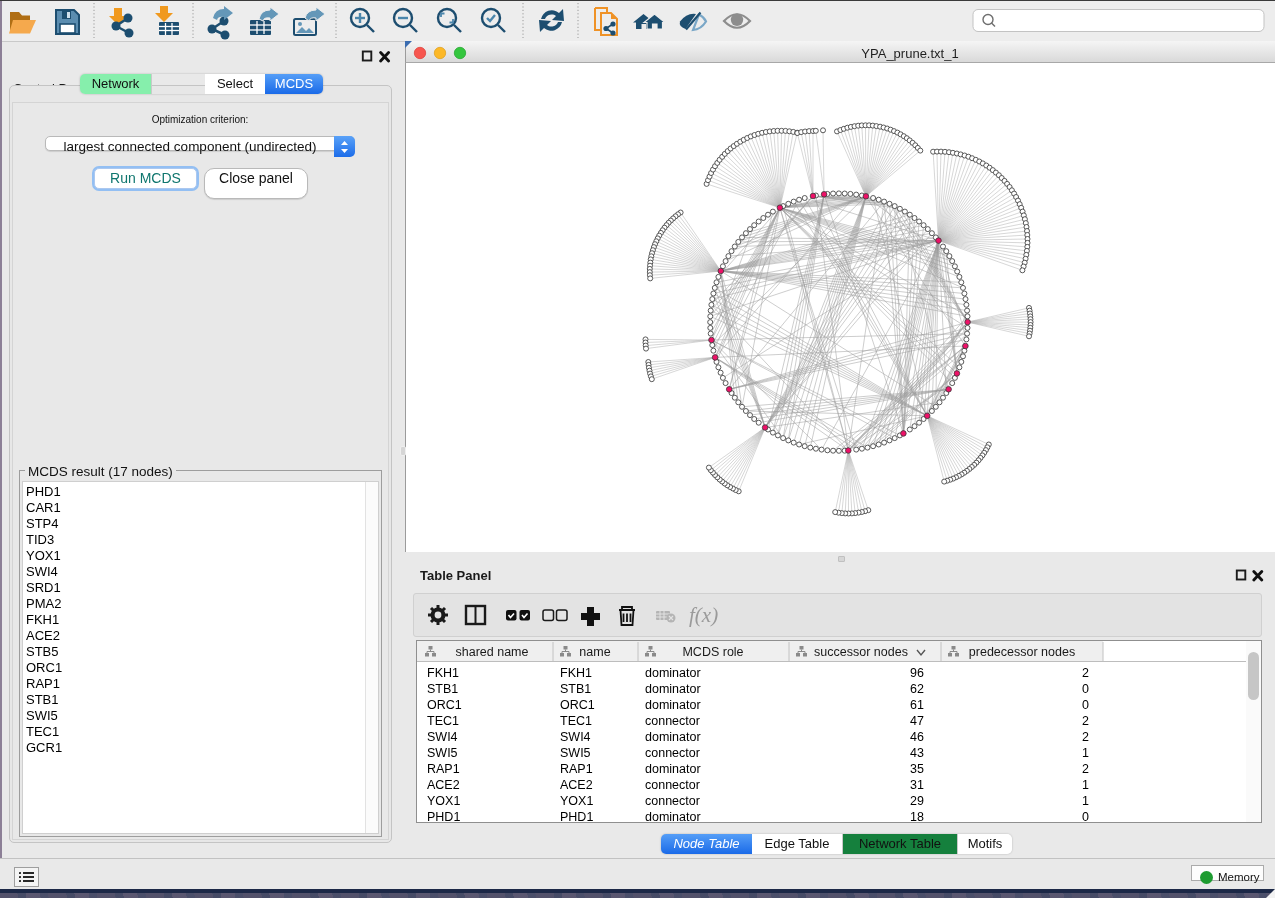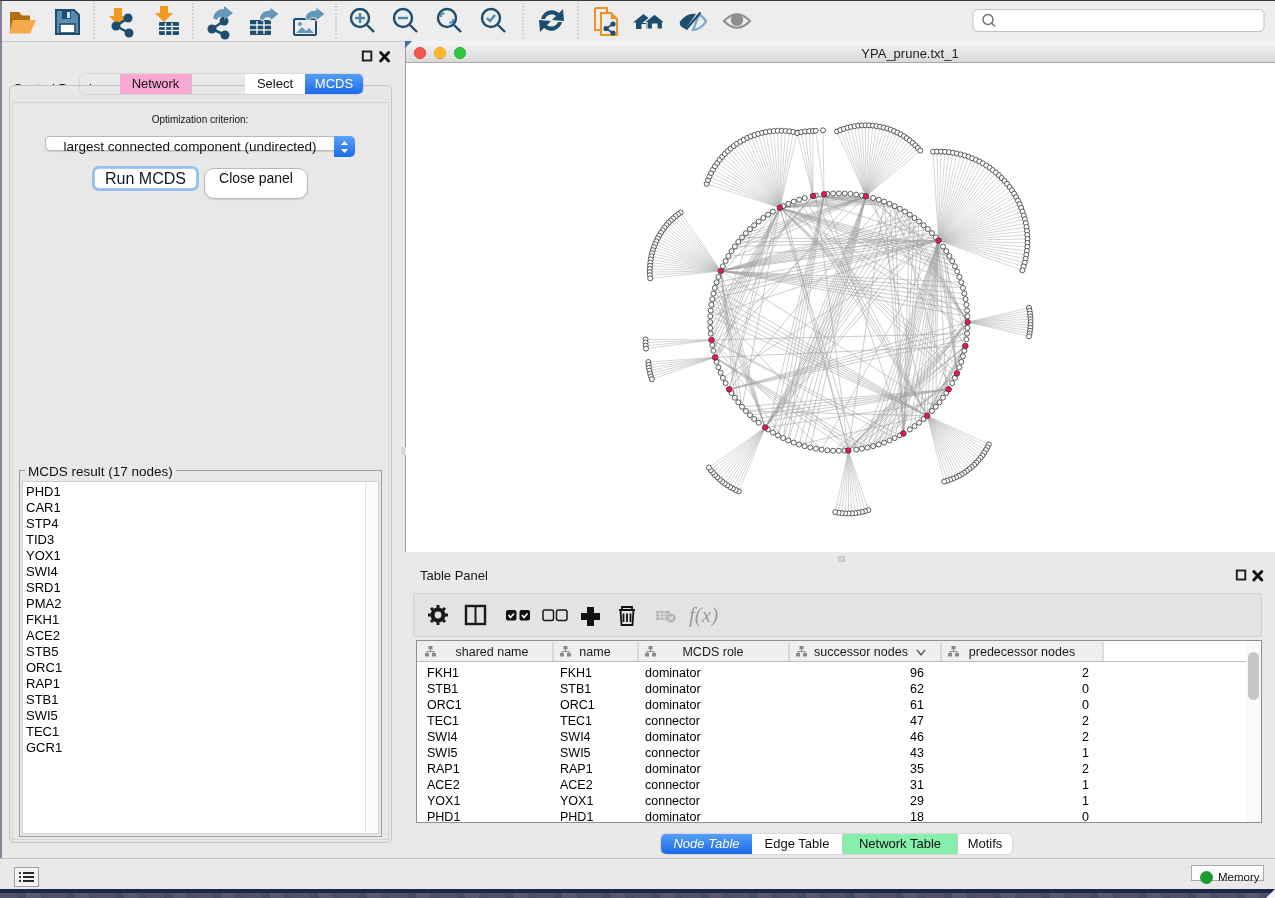--- a/index.html
+++ b/index.html
@@ -147,37 +147,37 @@
 <div class="abs" style="left:13px;top:49px;font-size:13px;color:#1a1a1a;margin-top:32px;">Control Panel</div>
 <svg class="abs" style="left:358px;top:50px" width="36" height="14" viewBox="0 0 36 14">
   <rect x="4.8" y="1.5" width="8.5" height="9" fill="none" stroke="#1c1c1c" stroke-width="1.9"></rect>
   <path d="M22.6 2.6 L30.6 11 M30.6 2.6 L22.6 11" stroke="#111" stroke-width="2.9" stroke-linecap="round"></path>
 </svg>
 
 <div class="abs" style="left:9px;top:85px;width:383px;height:758px;background:#e7e7e7;border:1px solid #c4c4c4;border-radius:5px;"></div>
 <div class="abs" style="left:12px;top:102px;width:377px;height:738px;background:#e8e8e8;border:1px solid #d4d4d4;"></div>
 
 <div class="abs" style="left:80px;top:74px;height:20px;display:flex;font-size:13px;color:#111;text-align:center;border-radius:5px;box-shadow:0 0 2px rgba(0,0,0,0.25);overflow:hidden;">
-  <div style="width:72px;line-height:19px;background:#f9a8d4;border-right:1px solid #c9c9c9;margin-left:40px;">Network</div>
+  <div style="width:72px;line-height:19px;background:#86efac;border-right:1px solid #c9c9c9;">Network</div>
   <div style="width:53px;line-height:19px;background:#ffffff;border-right:1px solid #c9c9c9;margin-top:28px;">Style</div>
   <div style="width:60px;line-height:19px;background:#ffffff;">Select</div>
   <div style="width:58px;line-height:19px;background:linear-gradient(#559ef7,#1a6ae8);color:#ffffff;">MCDS</div>
 </div>
 
 <div class="abs" style="left:0;top:114px;width:400px;text-align:center;font-size:10px;color:#111;">Optimization criterion:</div>
 
 <div class="abs" style="left:45px;top:136px;width:310px;height:15px;background:#ffffff;border:1px solid #b9b9b9;border-radius:5px;box-shadow:0 1px 1px rgba(0,0,0,0.12);">
   <div style="position:absolute;left:0;right:20px;top:2px;text-align:center;font-size:13.5px;color:#111;">largest connected component (undirected)</div>
   <div style="position:absolute;right:-1px;top:-1px;width:21px;height:21px;background:linear-gradient(#5aa2f8,#1c6ce9);border-radius:0 5px 5px 0;"></div>
   <svg style="position:absolute;right:3px;top:2px" width="13" height="16" viewBox="0 0 13 16">
     <path d="M3 6 l3.5 -4 3.5 4 z M3 10 l3.5 4 3.5 -4 z" fill="#ffffff"></path>
   </svg>
 </div>
 
-<div class="abs" style="left:94px;top:168px;width:103px;height:21px;background:#ffffff;border:1px solid #acc8ef;border-radius:5px;box-shadow:0 0 0 2px rgba(125,180,245,0.8);font-size:16px;text-align:center;line-height:19px;color:#0f172a;">Run MCDS</div>
+<div class="abs" style="left:94px;top:168px;width:103px;height:21px;background:#ffffff;border:1px solid #acc8ef;border-radius:5px;box-shadow:0 0 0 2px rgba(125,180,245,0.8);font-size:14px;text-align:center;line-height:19px;color:#0f766e;">Run MCDS</div>
 <div class="abs" style="left:204px;top:168px;width:104px;height:31px;background:#ffffff;border:1px solid #b9b9b9;border-radius:10px;box-shadow:0 1px 1px rgba(0,0,0,0.12);font-size:14px;text-align:center;line-height:19px;color:#111;">Close panel</div>
 
 <div class="abs" style="left:19px;top:470px;width:363px;height:367px;border:1px solid #9d9d9d;"></div>
 <div class="abs" style="left:25px;top:464px;padding:0 3px;background:#e8e8e8;font-size:13.5px;color:#111;">MCDS result (17 nodes)</div>
 <div class="abs" style="left:22px;top:481px;width:357px;height:353px;background:#ffffff;border:1px solid #cfcfcf;font-size:13px;color:#000;line-height:16px;padding:2px 0 0 3px;">PHD1<br>CAR1<br>STP4<br>TID3<br>YOX1<br>SWI4<br>SRD1<br>PMA2<br>FKH1<br>ACE2<br>STB5<br>ORC1<br>RAP1<br>STB1<br>SWI5<br>TEC1<br>GCR1</div>
 <div class="abs" style="left:365px;top:482px;width:13px;height:351px;background:#fbfbfb;border-left:1px solid #e2e2e2;"></div>
 
 <div class="abs" style="left:405px;top:41px;width:870px;height:22px;background:linear-gradient(#f5f5f5,#d9d9d9);border-left:1px solid #9b9b9b;border-bottom:1px solid #a8a8a8;"></div>
 <div class="abs" style="left:405px;top:63px;width:870px;height:489px;background:#ffffff;border-left:1px solid #9b9b9b;"></div>
 <div class="abs" style="left:405px;top:41px;width:0;height:0;border-right:7px solid transparent;border-top:7px solid #3a6cb0;"></div>
@@ -943,21 +943,21 @@
 <circle cx="765.1" cy="427.5" r="2.8"></circle>
 <circle cx="720.8" cy="271.0" r="2.8"></circle>
 <circle cx="865.9" cy="196.3" r="2.8"></circle>
 </g>
 </svg>
 </div>
 
 <div class="abs" style="left:400px;top:446px;width:6px;height:10px;background:#d6d6d6;border:1px solid #efefef;border-radius:2px;"></div>
 <div class="abs" style="left:838px;top:556px;width:7px;height:6px;background:#d6d6d6;border:1px solid #c0c0c0;border-radius:1px;"></div>
 
-<div class="abs" style="left:420px;top:568px;font-size:13px;color:#1a1a1a;">Table Panel</div>
+<div class="abs" style="left:420px;top:568px;font-size:13px;color:#1a1a1a;font-weight:bold;">Table Panel</div>
 <svg class="abs" style="left:1235px;top:569px" width="30" height="14" viewBox="0 0 30 14">
   <rect x="1.8" y="1.5" width="8.5" height="9" fill="none" stroke="#1c1c1c" stroke-width="1.9"></rect>
   <path d="M18.8 2.6 L26.8 11 M26.8 2.6 L18.8 11" stroke="#111" stroke-width="2.9" stroke-linecap="round"></path>
 </svg>
 
 <div class="abs" style="left:413px;top:593px;width:849px;height:44px;background:#e3e3e3;border:1px solid #d0d0d0;border-radius:3px;"></div>
 <svg class="abs" style="left:413px;top:593px" width="849" height="44" viewBox="0 0 849 44">
 
   <g fill="#1a1a1a">
     <circle cx="25" cy="22" r="7.5"></circle>
@@ -1118,21 +1118,21 @@
 <text x="672" y="159" text-anchor="end">0</text>
   </g>
 </svg>
 
 <div class="abs" style="left:1246px;top:641px;width:15px;height:181px;background:#fafafa;"></div>
 <div class="abs" style="left:1248px;top:652px;width:11px;height:48px;background:#c6c6c6;border-radius:6px;"></div>
 
 <div class="abs" style="left:661px;top:834px;height:20px;display:flex;font-size:13px;color:#111;text-align:center;border-radius:5px;box-shadow:0 0 2px rgba(0,0,0,0.25);overflow:hidden;">
   <div style="width:91px;line-height:19px;background:linear-gradient(#559ef7,#1a6ae8);color:#fff;font-style:italic;">Node Table</div>
   <div style="width:91px;line-height:19px;background:#ffffff;border-right:1px solid #c9c9c9;">Edge Table</div>
-  <div style="width:115px;line-height:19px;background:#86efac;border-right:1px solid #c9c9c9;">Network Table</div>
+  <div style="width:115px;line-height:19px;background:#15803d;border-right:1px solid #c9c9c9;">Network Table</div>
   <div style="width:54px;line-height:19px;background:#ffffff;">Motifs</div>
 </div>
 
 <div class="abs" style="left:0;top:858px;width:1275px;height:32px;background:#e9e9e9;border-top:1px solid #c2c2c2;"></div>
 <div class="abs" style="left:14px;top:867px;width:25px;height:20px;background:#f4f4f4;border:1px solid #9e9e9e;"></div>
 <svg class="abs" style="left:19px;top:871px" width="15" height="12" viewBox="0 0 15 12">
   <g stroke="#111" stroke-width="1.8">
       <line x1="4" y1="2" x2="15" y2="2"></line>
       <line x1="4" y1="6" x2="15" y2="6"></line>
       <line x1="4" y1="10" x2="15" y2="10"></line>

